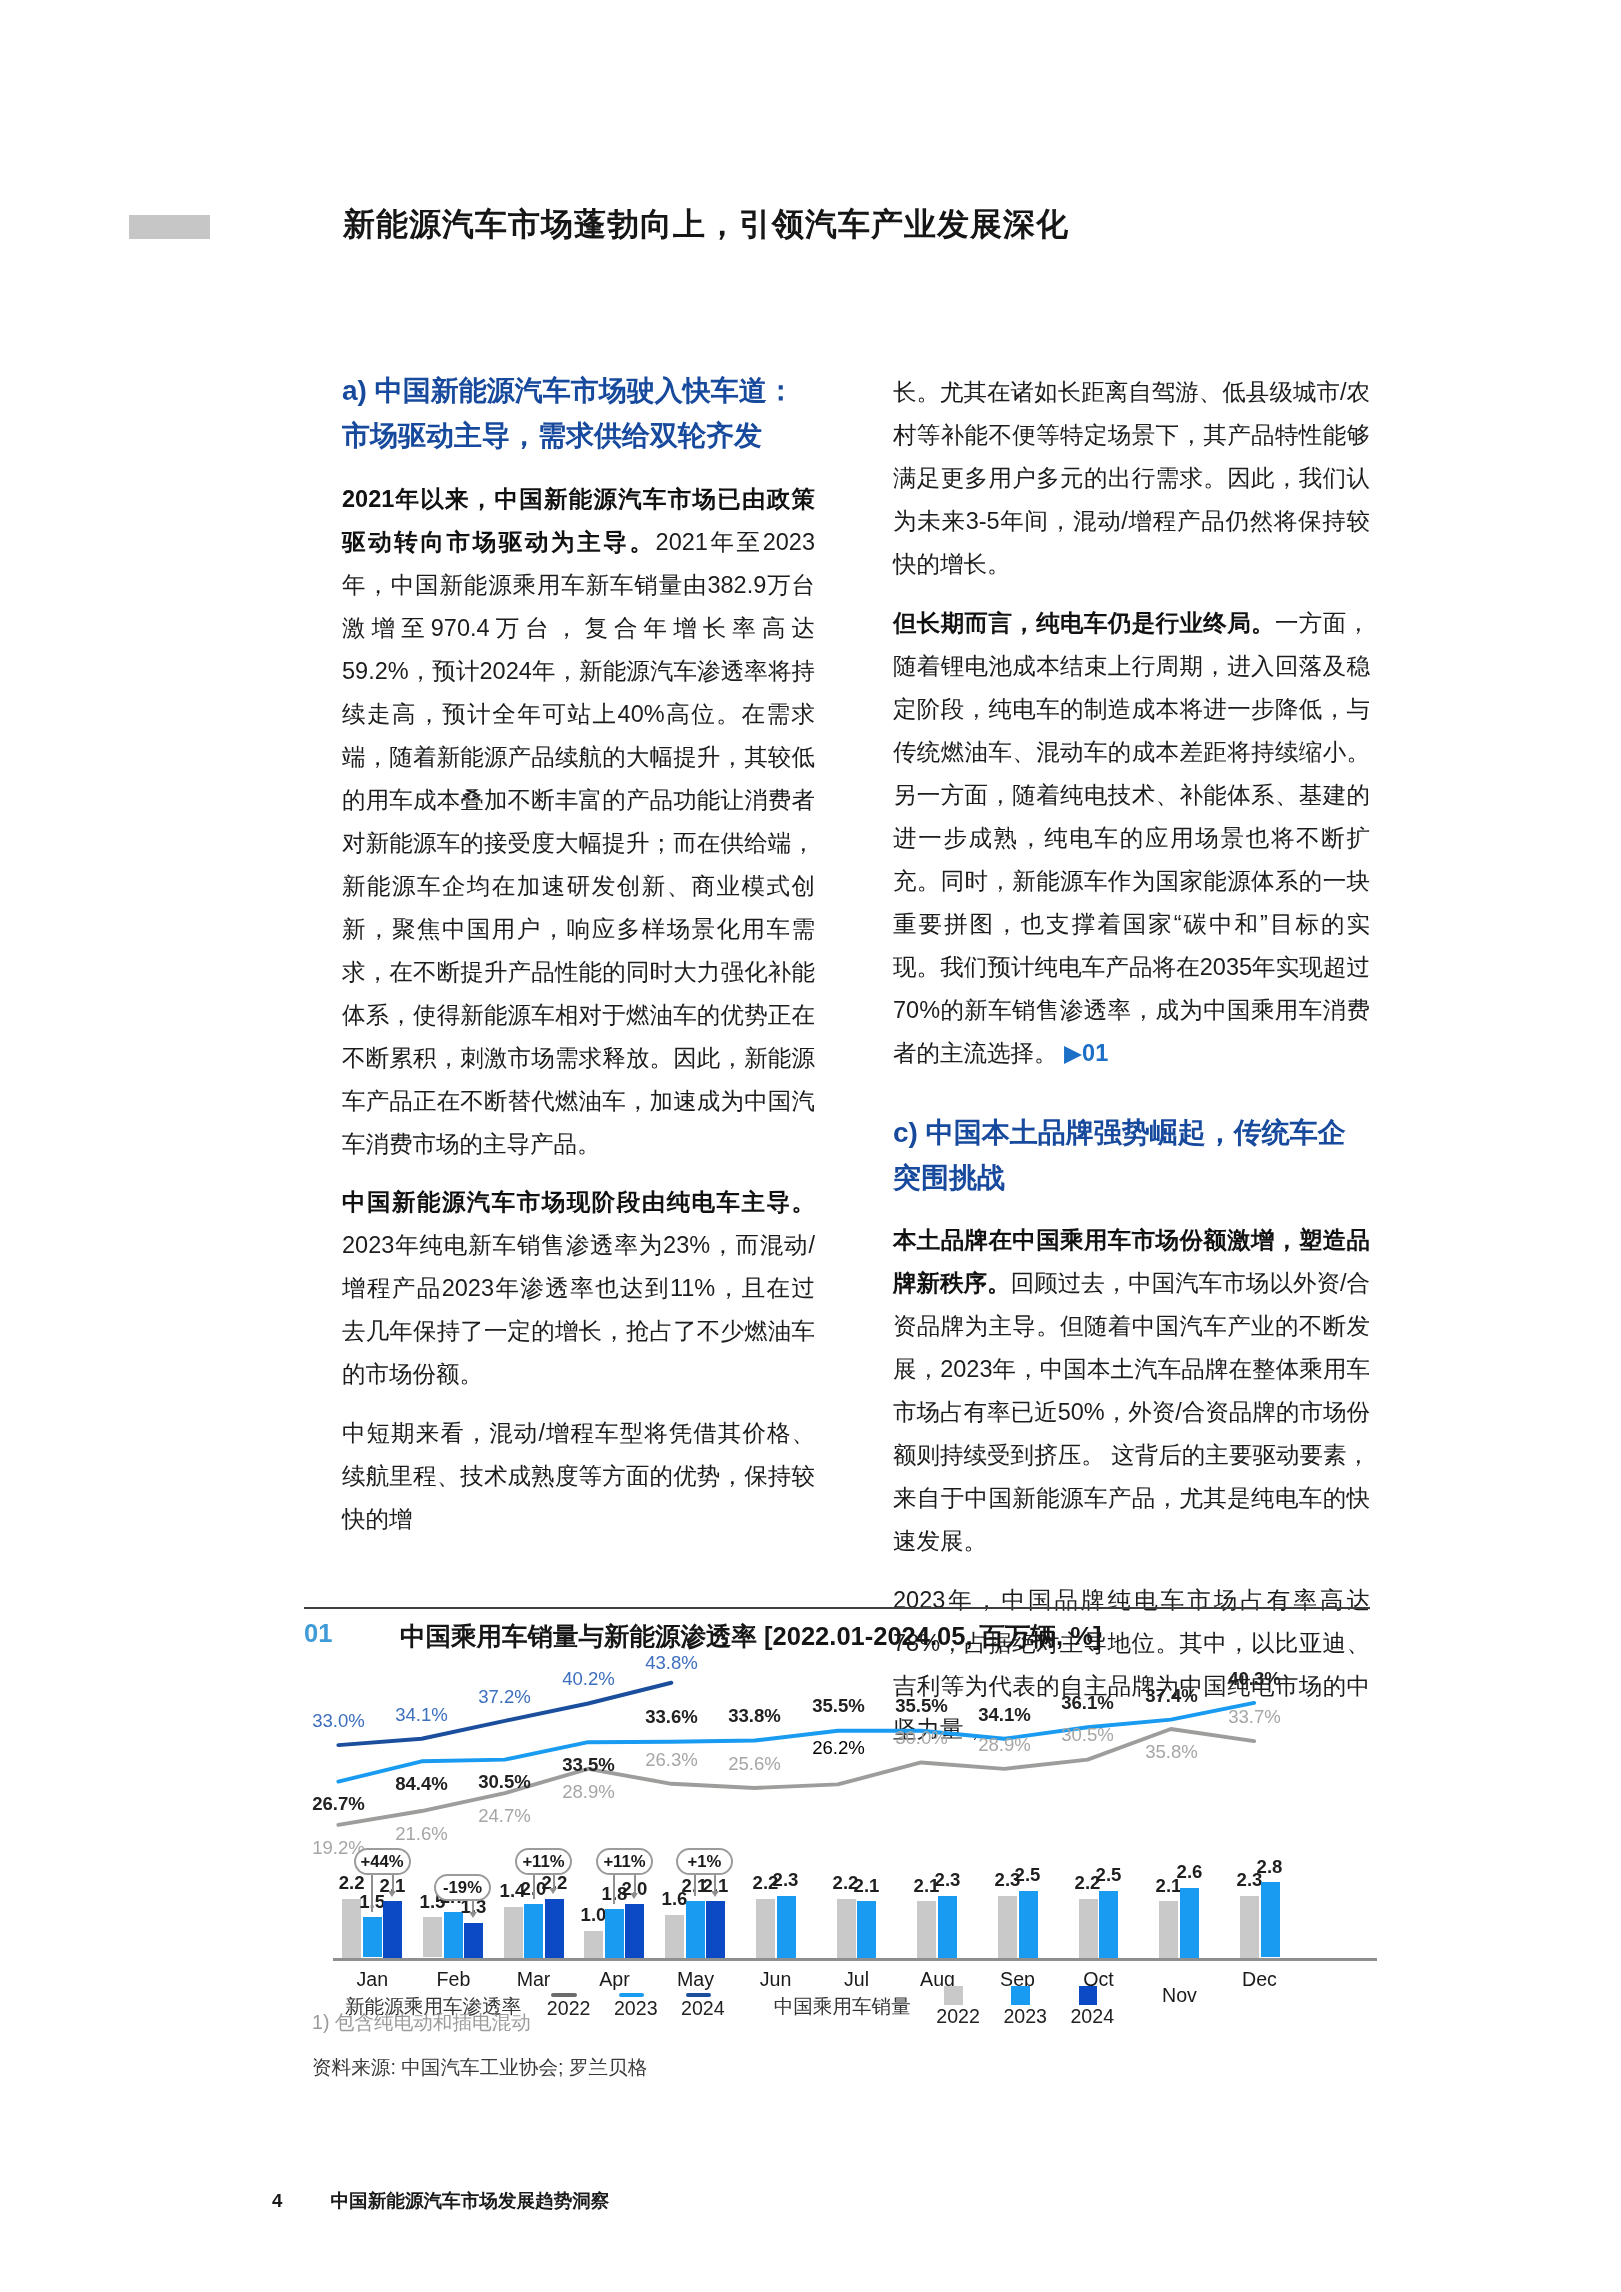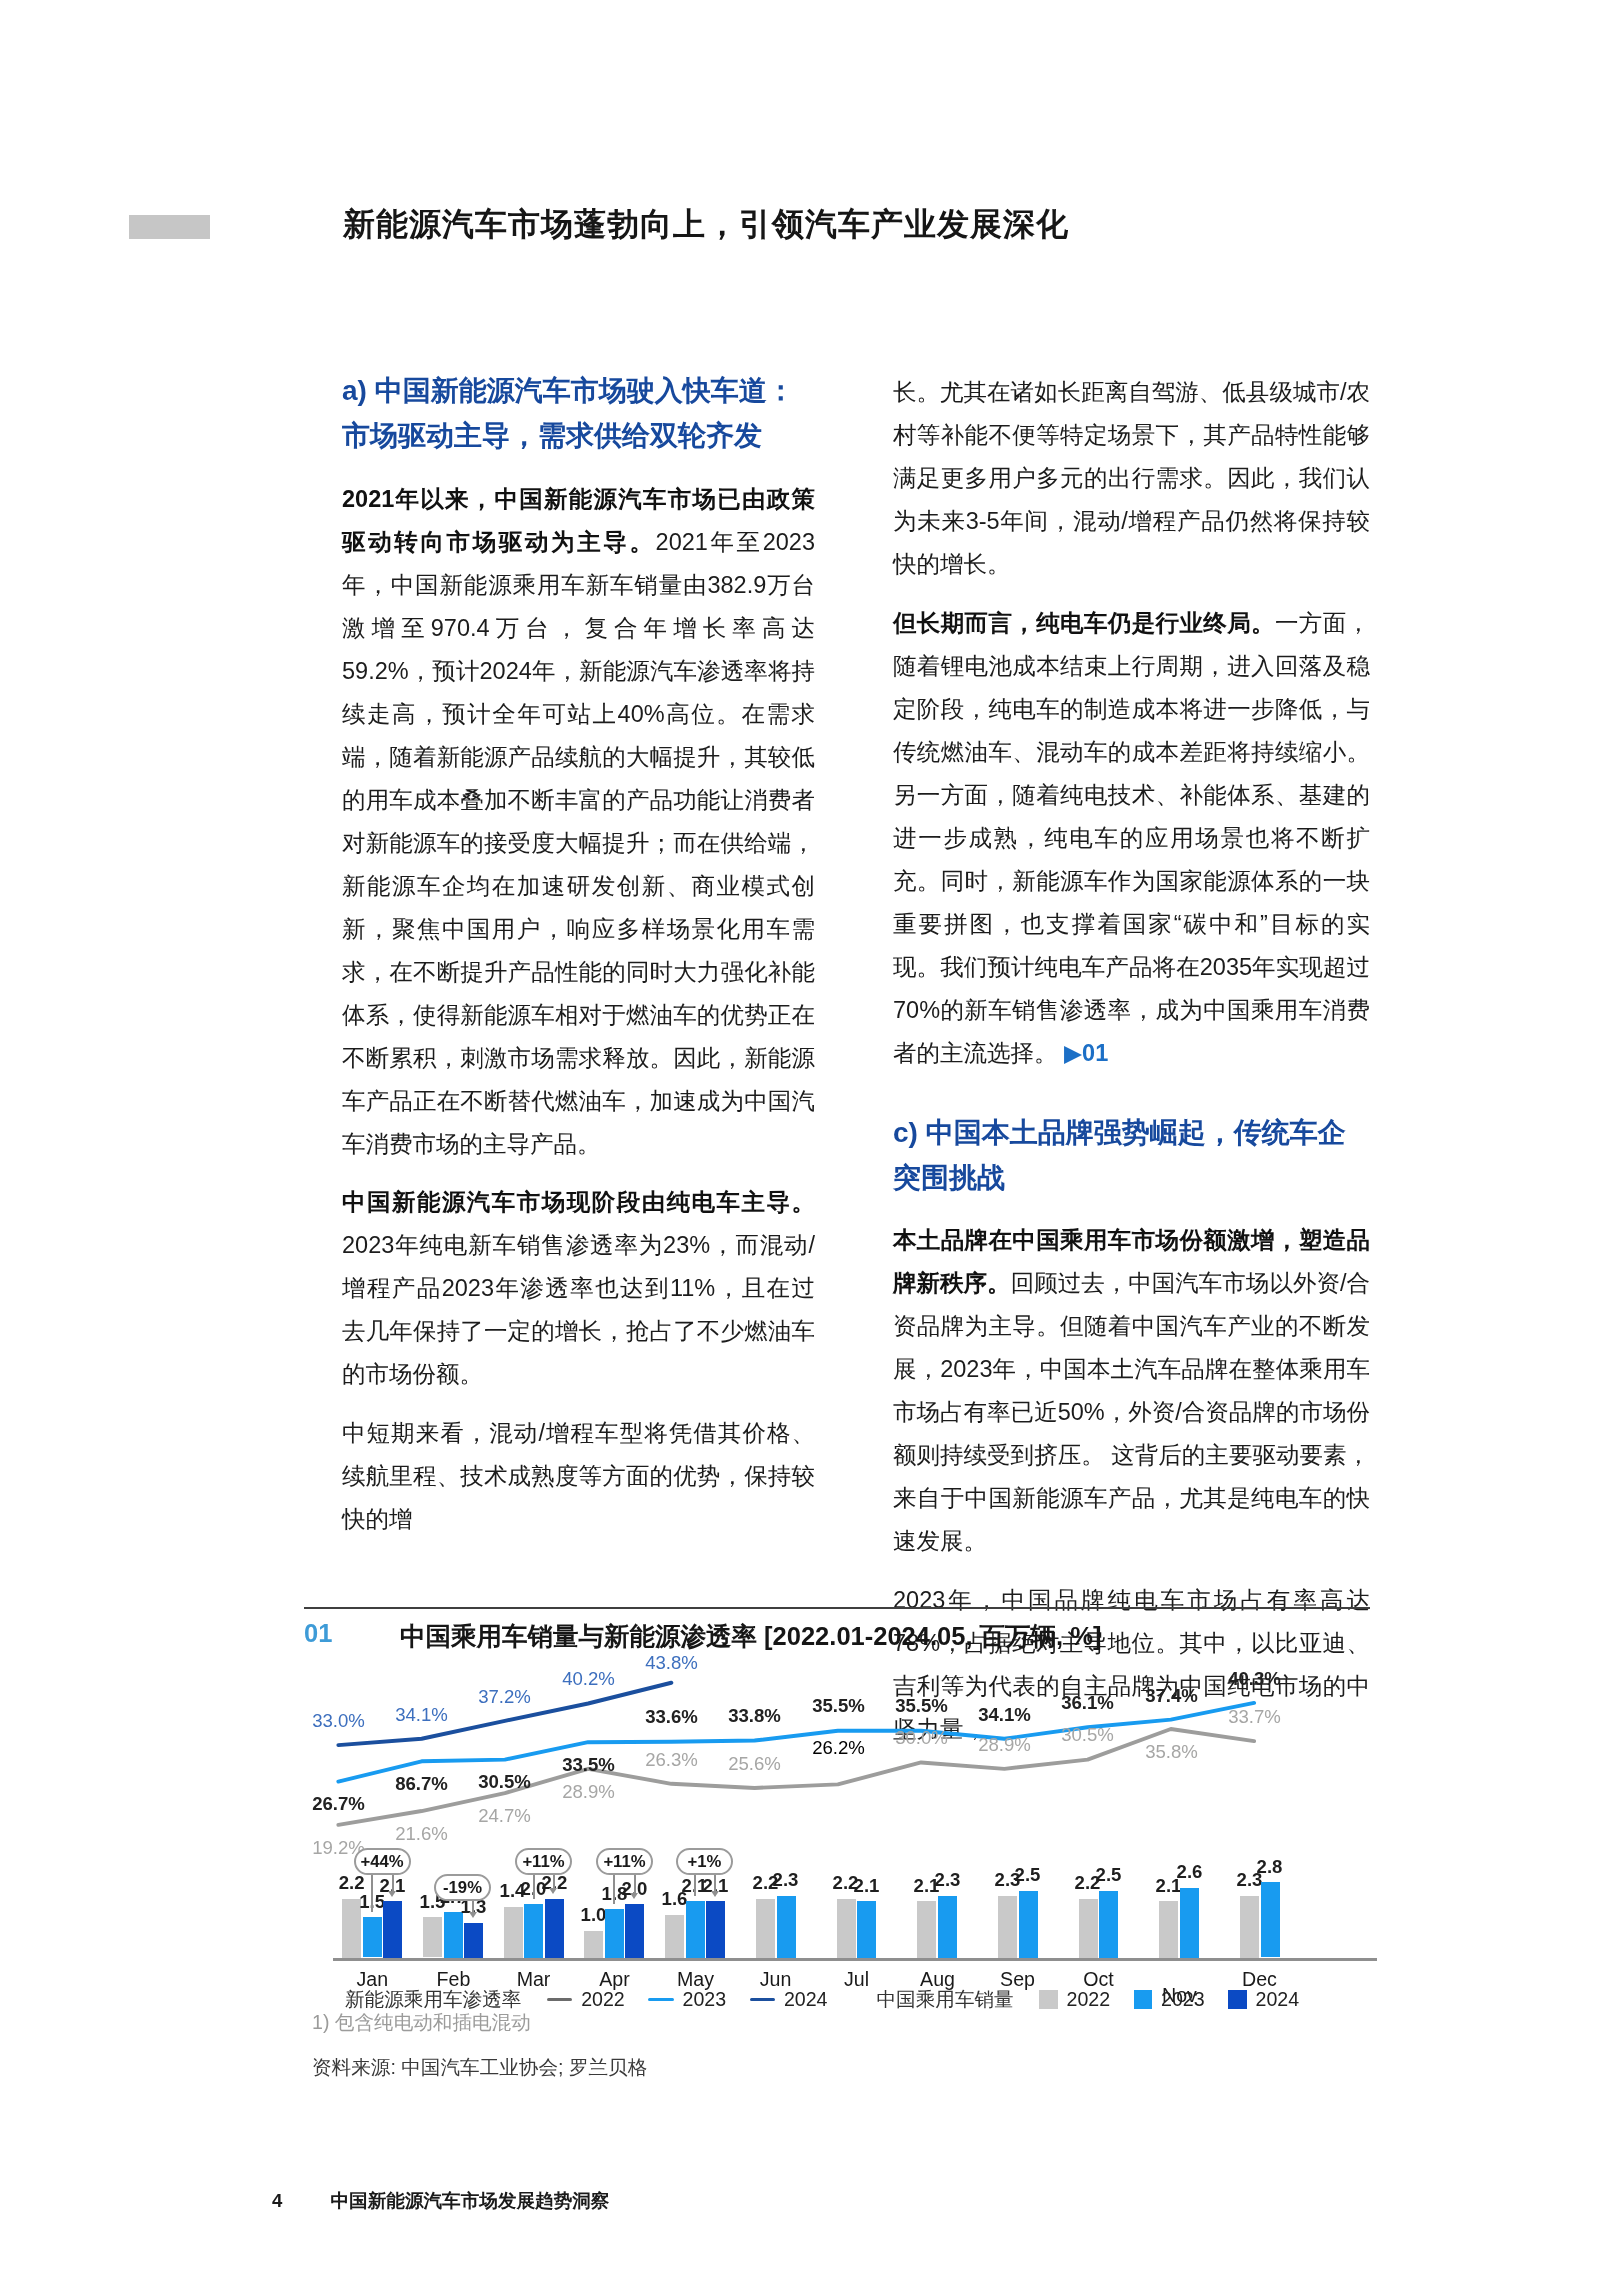--- a/index.html
+++ b/index.html
@@ -27,21 +27,21 @@
   .line-label{position:absolute;width:73px;text-align:center;font-size:18.6px;white-space:nowrap;}
   .month-label{position:absolute;width:63px;text-align:center;font-size:19.6px;color:#1a1a1a;}
   .baseline{position:absolute;left:0;top:302px;width:1044px;height:2.9px;background:#8F8F8F;}
   .callout{position:absolute;width:57px;height:26.5px;background:#fff;border:2px solid #9B9B9B;border-radius:14.7px;
         font-size:16.7px;font-weight:700;color:#1a1a1a;text-align:center;line-height:23.5px;box-sizing:border-box;z-index:3;}
   .c-line{position:absolute;width:2px;background:#8F8F8F;z-index:2;}
   .c-arrow{position:absolute;width:0;height:0;border-left:4.9px solid transparent;border-right:4.9px solid transparent;
         border-top:6.9px solid #8F8F8F;z-index:2;}
   .legend{position:absolute;left:345px;top:1986px;display:flex;align-items:center;font-size:19.6px;color:#222;white-space:nowrap;}
   .legend .grp-label{color:#333;margin-right:25.5px;}
-  .legend .item{display:flex;align-items:center;margin-right:23.5px;}
+  .legend .item{display:flex;align-items:center;margin-right:23.5px;flex-direction:column;}
   .legend .sw-line{width:25.5px;height:3.9px;border-radius:2px;margin-right:8.8px;}
   .legend .sw-sq{width:18.6px;height:18.6px;margin-right:8.8px;}
   .legend .grp2{margin-left:25.5px;}
   .footnote{position:absolute;left:312px;top:2009px;font-size:19.6px;color:#9B9B9A;}
   .source{position:absolute;left:312px;top:2054px;font-size:19.6px;color:#3A3A3A;}
   .footer{position:absolute;left:272px;top:2188px;font-size:18.6px;color:#1a1a1a;}
   .footer .page-num{font-weight:700;margin-right:43px;}
   .footer .footer-title{font-weight:700;}
 </style>
 </head>
@@ -81,21 +81,21 @@
       <div class="line-label" style="left: 219px; top: 125px; color: rgb(166, 166, 165); font-weight: 400;">28.9%</div>
       <div class="line-label" style="left: 302px; top: 93px; color: rgb(166, 166, 165); font-weight: 400;">26.3%</div>
       <div class="line-label" style="left: 385px; top: 97px; color: rgb(166, 166, 165); font-weight: 400;">25.6%</div>
       <div class="line-label" style="left: 469px; top: 81px; color: #000000; font-weight: 400;">26.2%</div>
       <div class="line-label" style="left: 552px; top: 71px; color: rgb(166, 166, 165); font-weight: 400;">30.0%</div>
       <div class="line-label" style="left: 635px; top: 78px; color: rgb(166, 166, 165); font-weight: 400;">28.9%</div>
       <div class="line-label" style="left: 718px; top: 68px; color: rgb(166, 166, 165); font-weight: 400;">30.5%</div>
       <div class="line-label" style="left: 802px; top: 85px; color: rgb(166, 166, 165); font-weight: 400;">35.8%</div>
       <div class="line-label" style="left: 885px; top: 50px; color: rgb(166, 166, 165); font-weight: 400;">33.7%</div>
       <div class="line-label" style="left: -31px; top: 137px; color: rgb(34, 34, 34); font-weight: 700;">26.7%</div>
-      <div class="line-label" style="left: 52px; top: 117px; color: rgb(34, 34, 34); font-weight: 700;">86.7%</div>
+      <div class="line-label" style="left: 52px; top: 117px; color: rgb(34, 34, 34); font-weight: 700;">84.4%</div>
       <div class="line-label" style="left: 135px; top: 115px; color: rgb(34, 34, 34); font-weight: 700;">30.5%</div>
       <div class="line-label" style="left: 219px; top: 98px; color: rgb(34, 34, 34); font-weight: 700;">33.5%</div>
       <div class="line-label" style="left: 302px; top: 50px; color: rgb(34, 34, 34); font-weight: 700;">33.6%</div>
       <div class="line-label" style="left: 385px; top: 49px; color: rgb(34, 34, 34); font-weight: 700;">33.8%</div>
       <div class="line-label" style="left: 469px; top: 39px; color: rgb(34, 34, 34); font-weight: 700;">35.5%</div>
       <div class="line-label" style="left: 552px; top: 39px; color: rgb(34, 34, 34); font-weight: 700;">35.5%</div>
       <div class="line-label" style="left: 635px; top: 48px; color: rgb(34, 34, 34); font-weight: 700;">34.1%</div>
       <div class="line-label" style="left: 718px; top: 36px; color: rgb(34, 34, 34); font-weight: 700;">36.1%</div>
       <div class="line-label" style="left: 802px; top: 28.5px; color: rgb(34, 34, 34); font-weight: 700;">37.4%</div>
       <div class="line-label" style="left: 885px; top: 11.7px; color: rgb(34, 34, 34); font-weight: 700;">40.3%</div>

